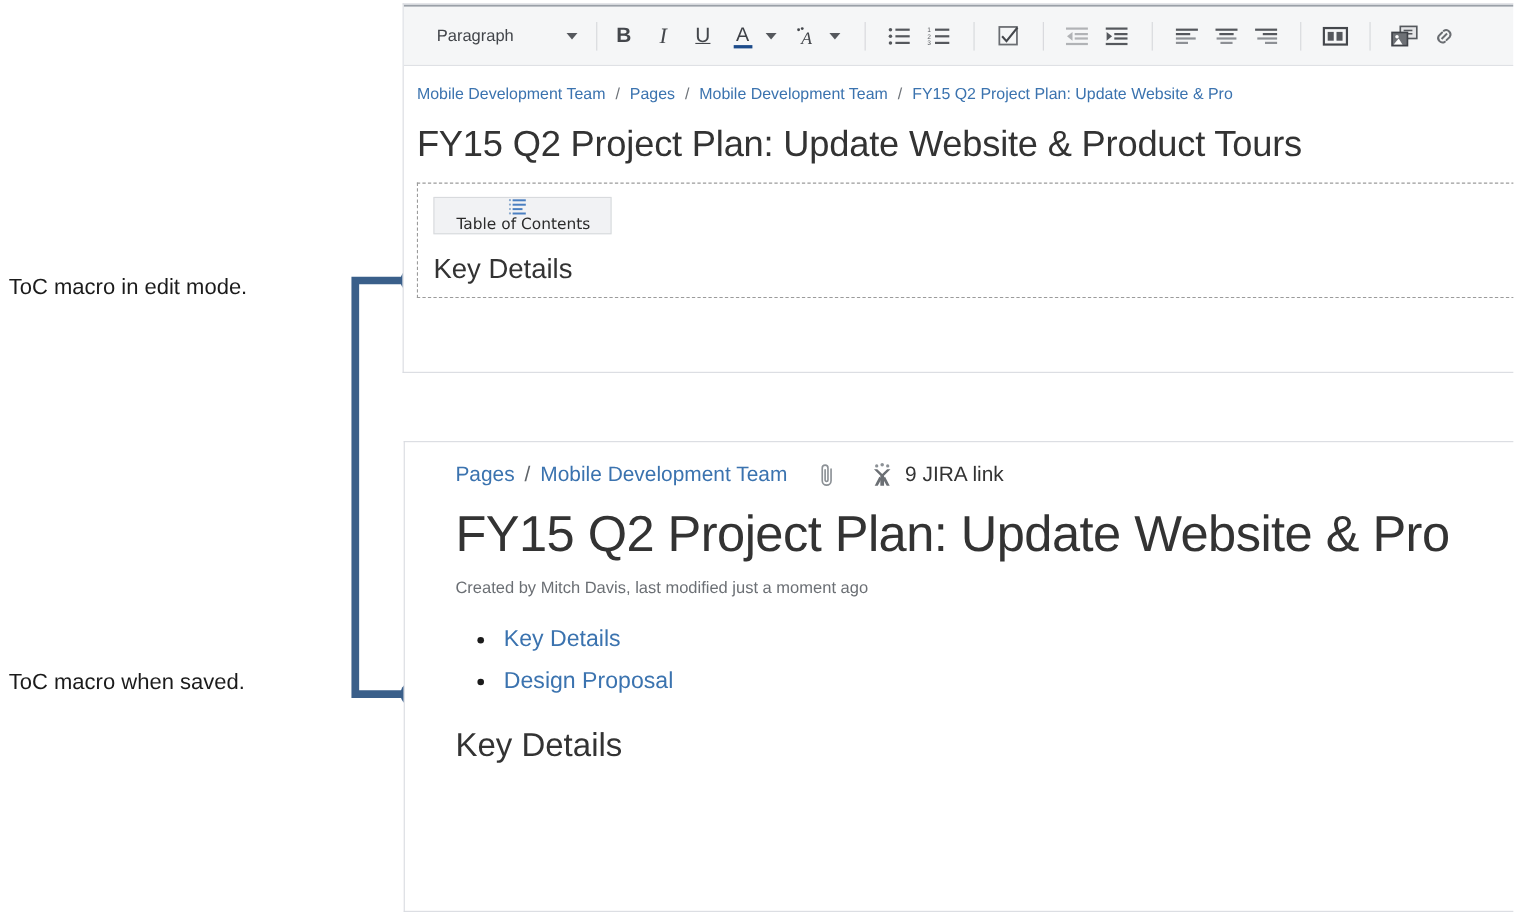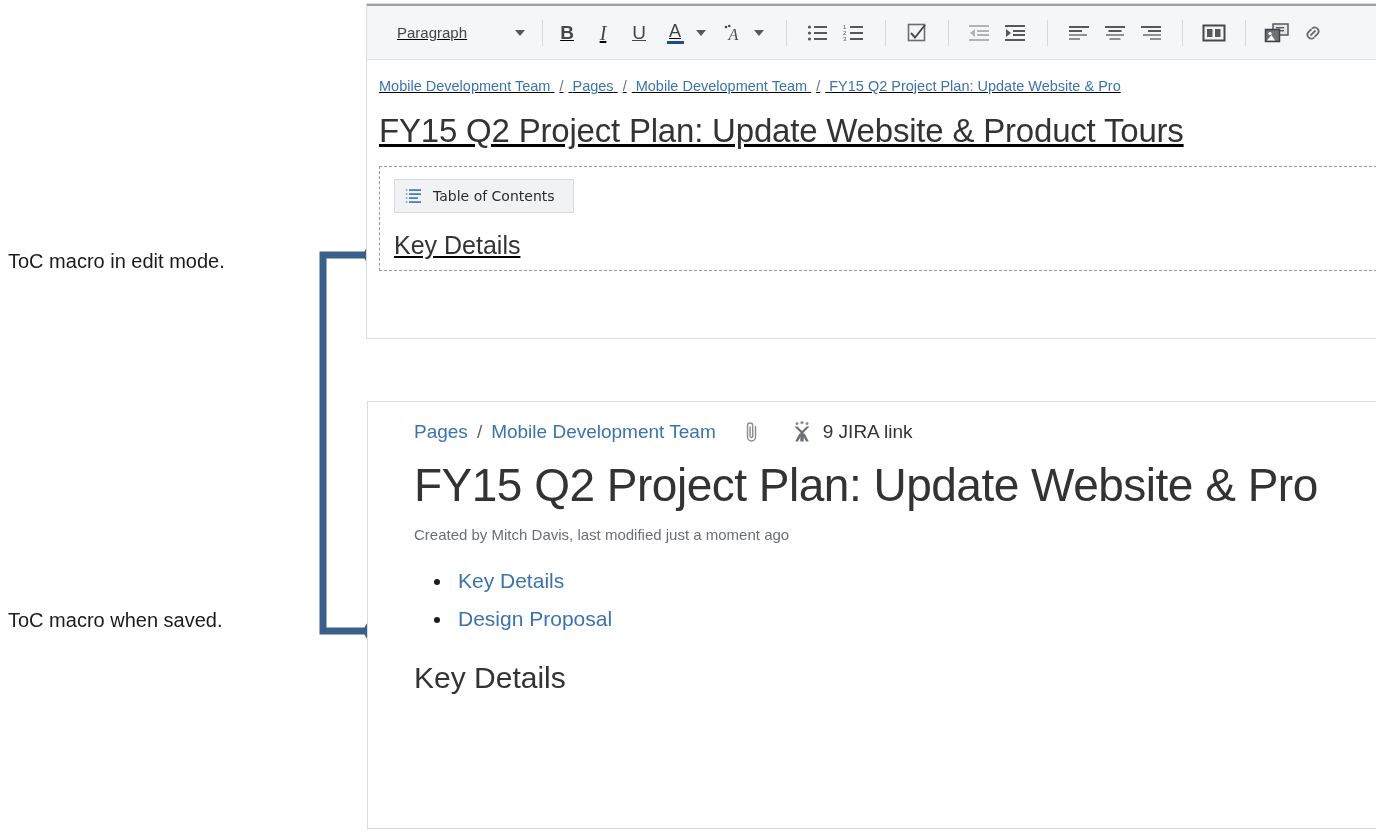--- a/index.html
+++ b/index.html
@@ -41,21 +41,20 @@
     position: absolute;
     left: 366px;
     top: 3px;
     width: 1010px;
     height: 336px;
     background: #ffffff;
     border: 1px solid #d9dbe0;
     border-right: none;
     box-sizing: border-box;
     overflow: hidden;
-    text-decoration: underline;
   }
   #editor-toolbar {
     height: 56px;
     background: #f5f6f7;
     border-bottom: 1px solid #dfe1e5;
     border-top: 2px solid #9aa0a8;
     display: flex;
     align-items: center;
     padding-left: 14px;
     box-sizing: border-box;
@@ -140,20 +139,21 @@
     margin-right: -1px;
   }
   #toc-macro-chip {
     display: inline-flex;
     align-items: center;
     background: #f1f2f4;
     border: 1px solid #d8dadd;
     height: 34px;
     padding: 0 18px 0 10px;
     box-sizing: border-box;
+    flex-direction: column;
   }
   #toc-macro-chip .label {
     font-size: 14px;
     color: #2b2b2b;
     margin-left: 10px;
     font-family: "DejaVu Sans", sans-serif;
   }
   #edit-heading {
     font-size: 25px;
     color: #333333;

